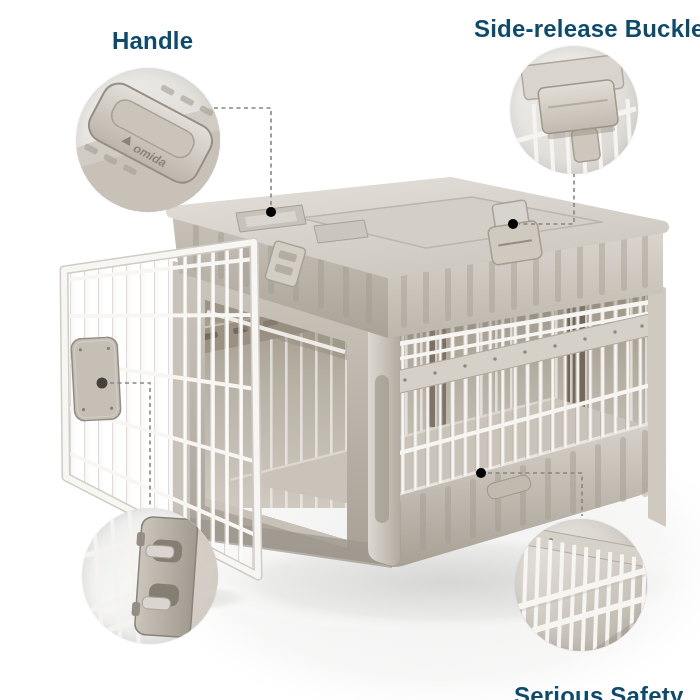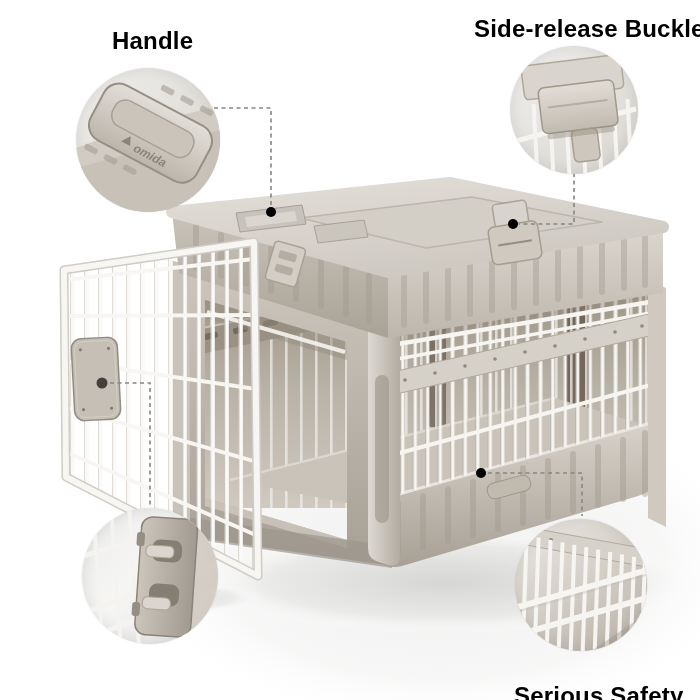--- a/index.html
+++ b/index.html
@@ -1,19 +1,19 @@
 <!DOCTYPE html>
 <html><head>
 <meta charset="utf-8">
 <style>
   html,body{margin:0;padding:0;background:#fff;}
   #stage{position:relative;width:700px;height:700px;background:#ffffff;overflow:hidden;
          font-family:"Liberation Sans", sans-serif;}
   #crate-svg{position:absolute;left:0;top:0;}
-  .callout-label{position:absolute;font-weight:bold;font-size:24px;color:#000000;
+  .callout-label{position:absolute;font-weight:bold;font-size:24px;color:#0c4a6e;
                  letter-spacing:.2px;white-space:nowrap;line-height:1;}
   .inset{position:absolute;border-radius:50%;overflow:hidden;
          box-shadow:inset 0 0 16px rgba(0,0,0,.10), 0 0 0 1px rgba(0,0,0,.03);}
   .inset svg{display:block;}
 </style>
 </head>
 <body>
 
 <div id="stage">
 

